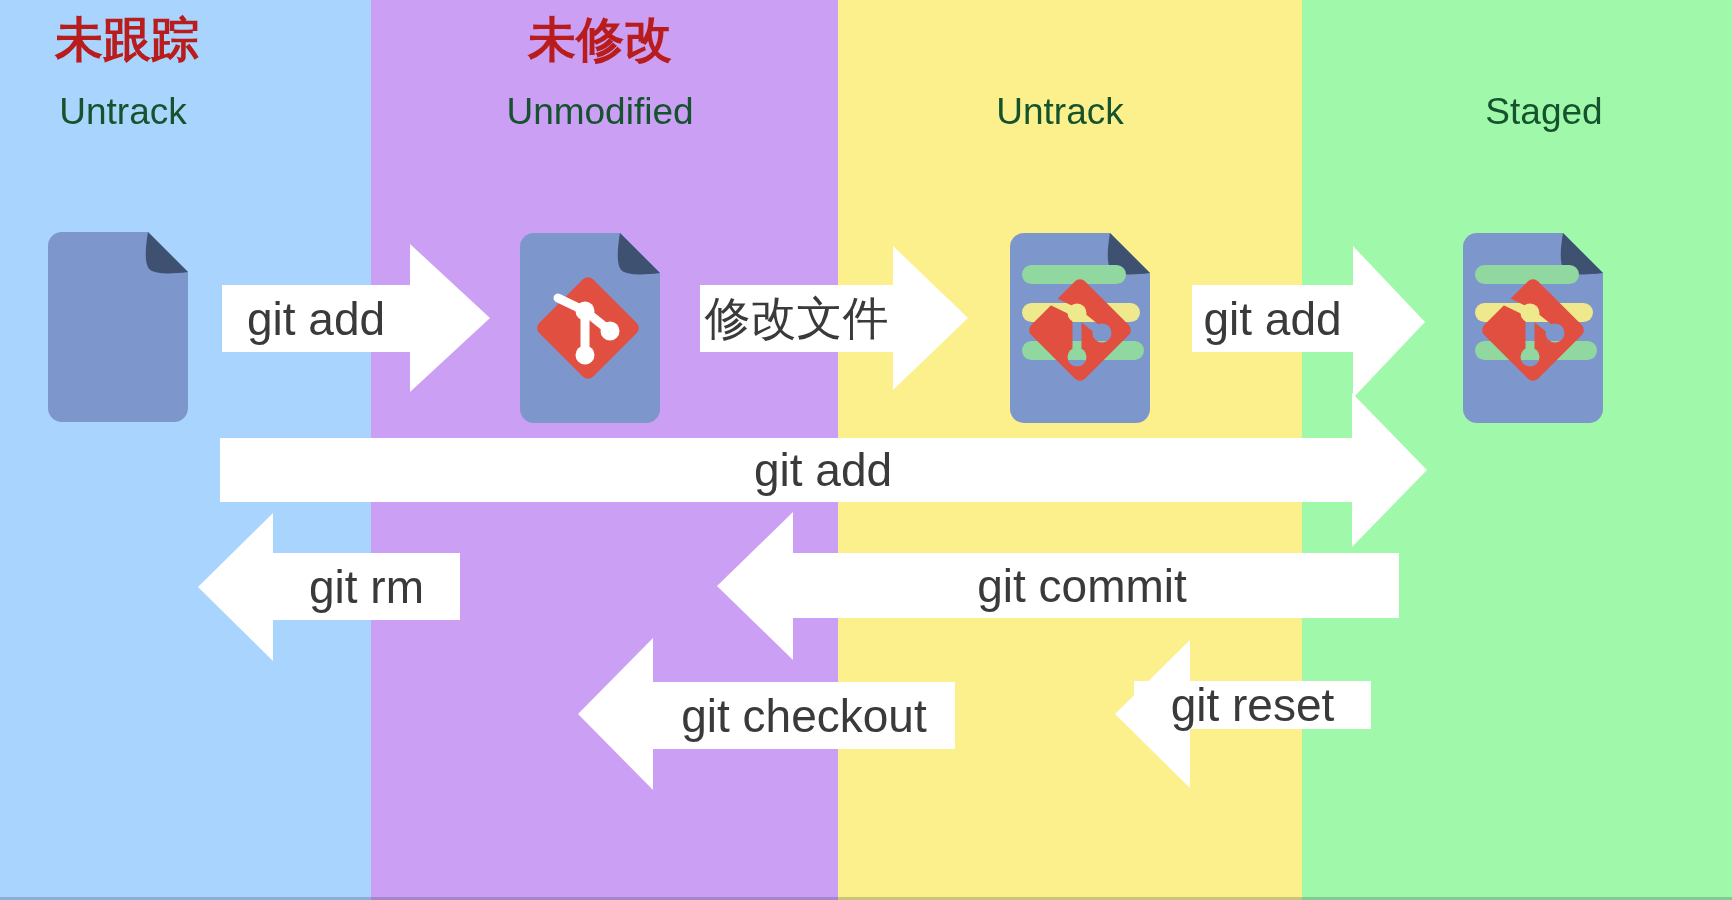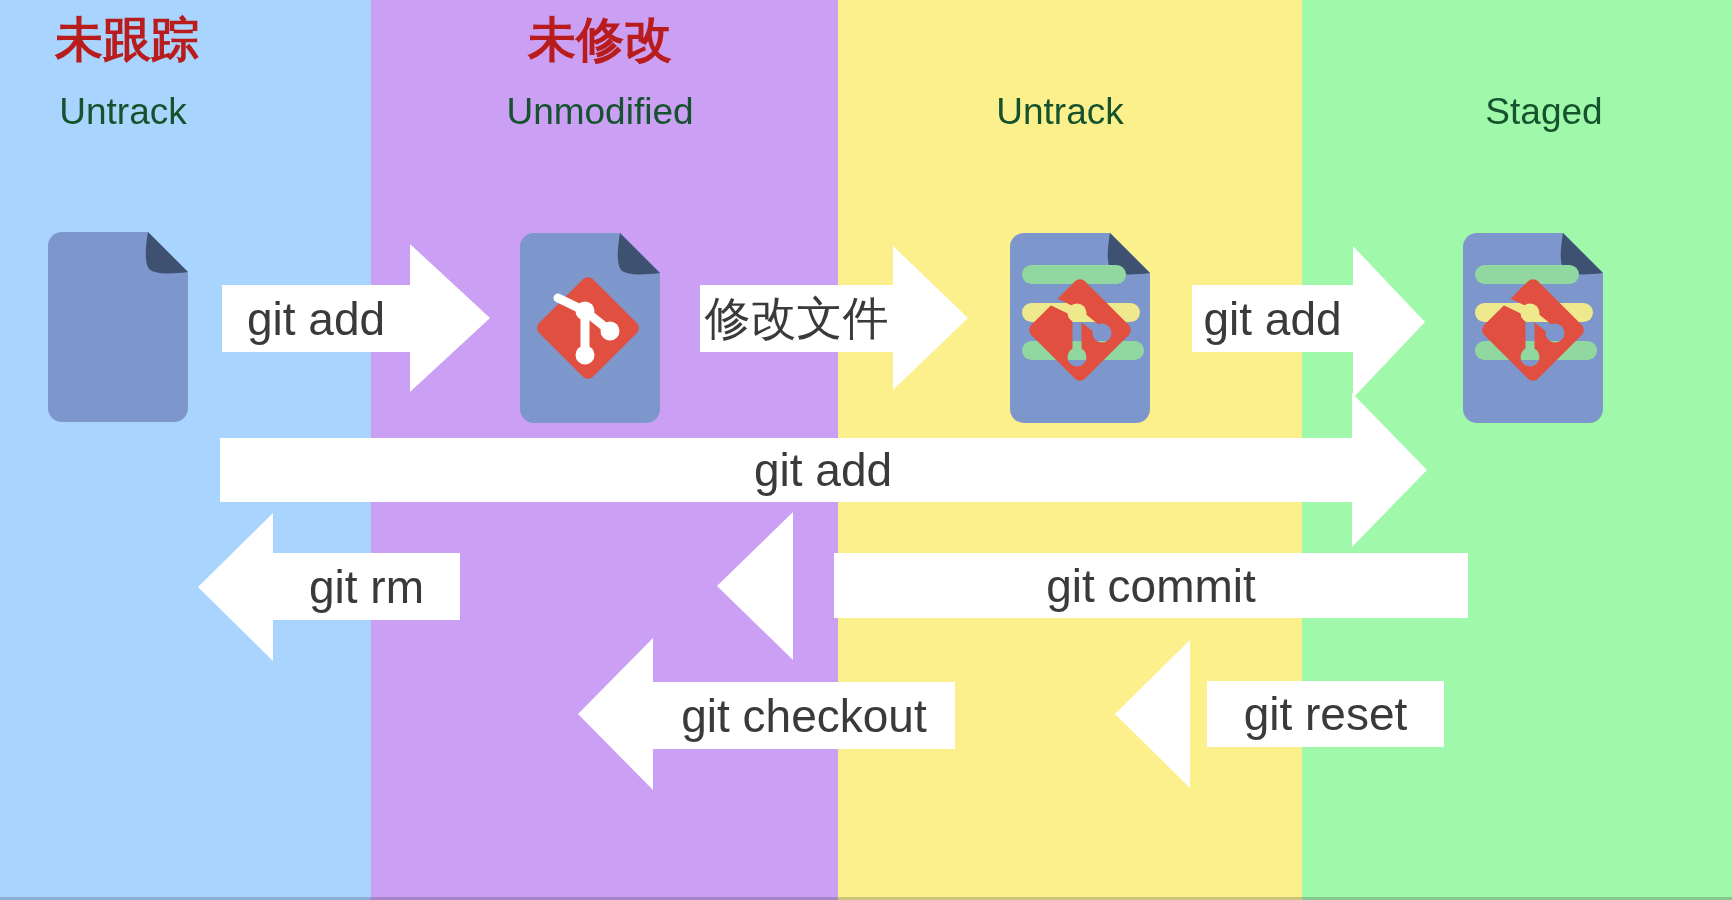--- a/index.html
+++ b/index.html
@@ -140,33 +140,33 @@
 
   <div>
     <div class="head" style="left:198px;top:513px;border-top:74px solid transparent;border-bottom:74px solid transparent;border-right:75px solid #ffffff;"></div>
     <div class="bar" style="left:273px;top:553px;width:187px;height:67px;">
       <span>git rm</span>
     </div>
   </div>
 
   <div>
     <div class="head" style="left:717px;top:512px;border-top:74px solid transparent;border-bottom:74px solid transparent;border-right:76px solid #ffffff;"></div>
-    <div class="bar" style="left:834px;top:553px;width:634px;height:65px;">
+    <div class="bar" style="left:765px;top:553px;width:634px;height:65px;">
       <span>git commit</span>
     </div>
   </div>
 
   <div>
     <div class="head" style="left:578px;top:638px;border-top:76px solid transparent;border-bottom:76px solid transparent;border-right:75px solid #ffffff;"></div>
     <div class="bar" style="left:653px;top:682px;width:302px;height:67px;">
       <span>git checkout</span>
     </div>
   </div>
 
   <div>
     <div class="head" style="left:1115px;top:640px;border-top:74px solid transparent;border-bottom:74px solid transparent;border-right:75px solid #ffffff;"></div>
-    <div class="bar" style="left:1207px;top:681px;width:237px;height:66px;">
+    <div class="bar" style="left:1134px;top:681px;width:237px;height:48px;">
       <span>git reset</span>
     </div>
   </div>
 
   <div class="bottom-edge"></div>
 </div>
 
 </body></html>

